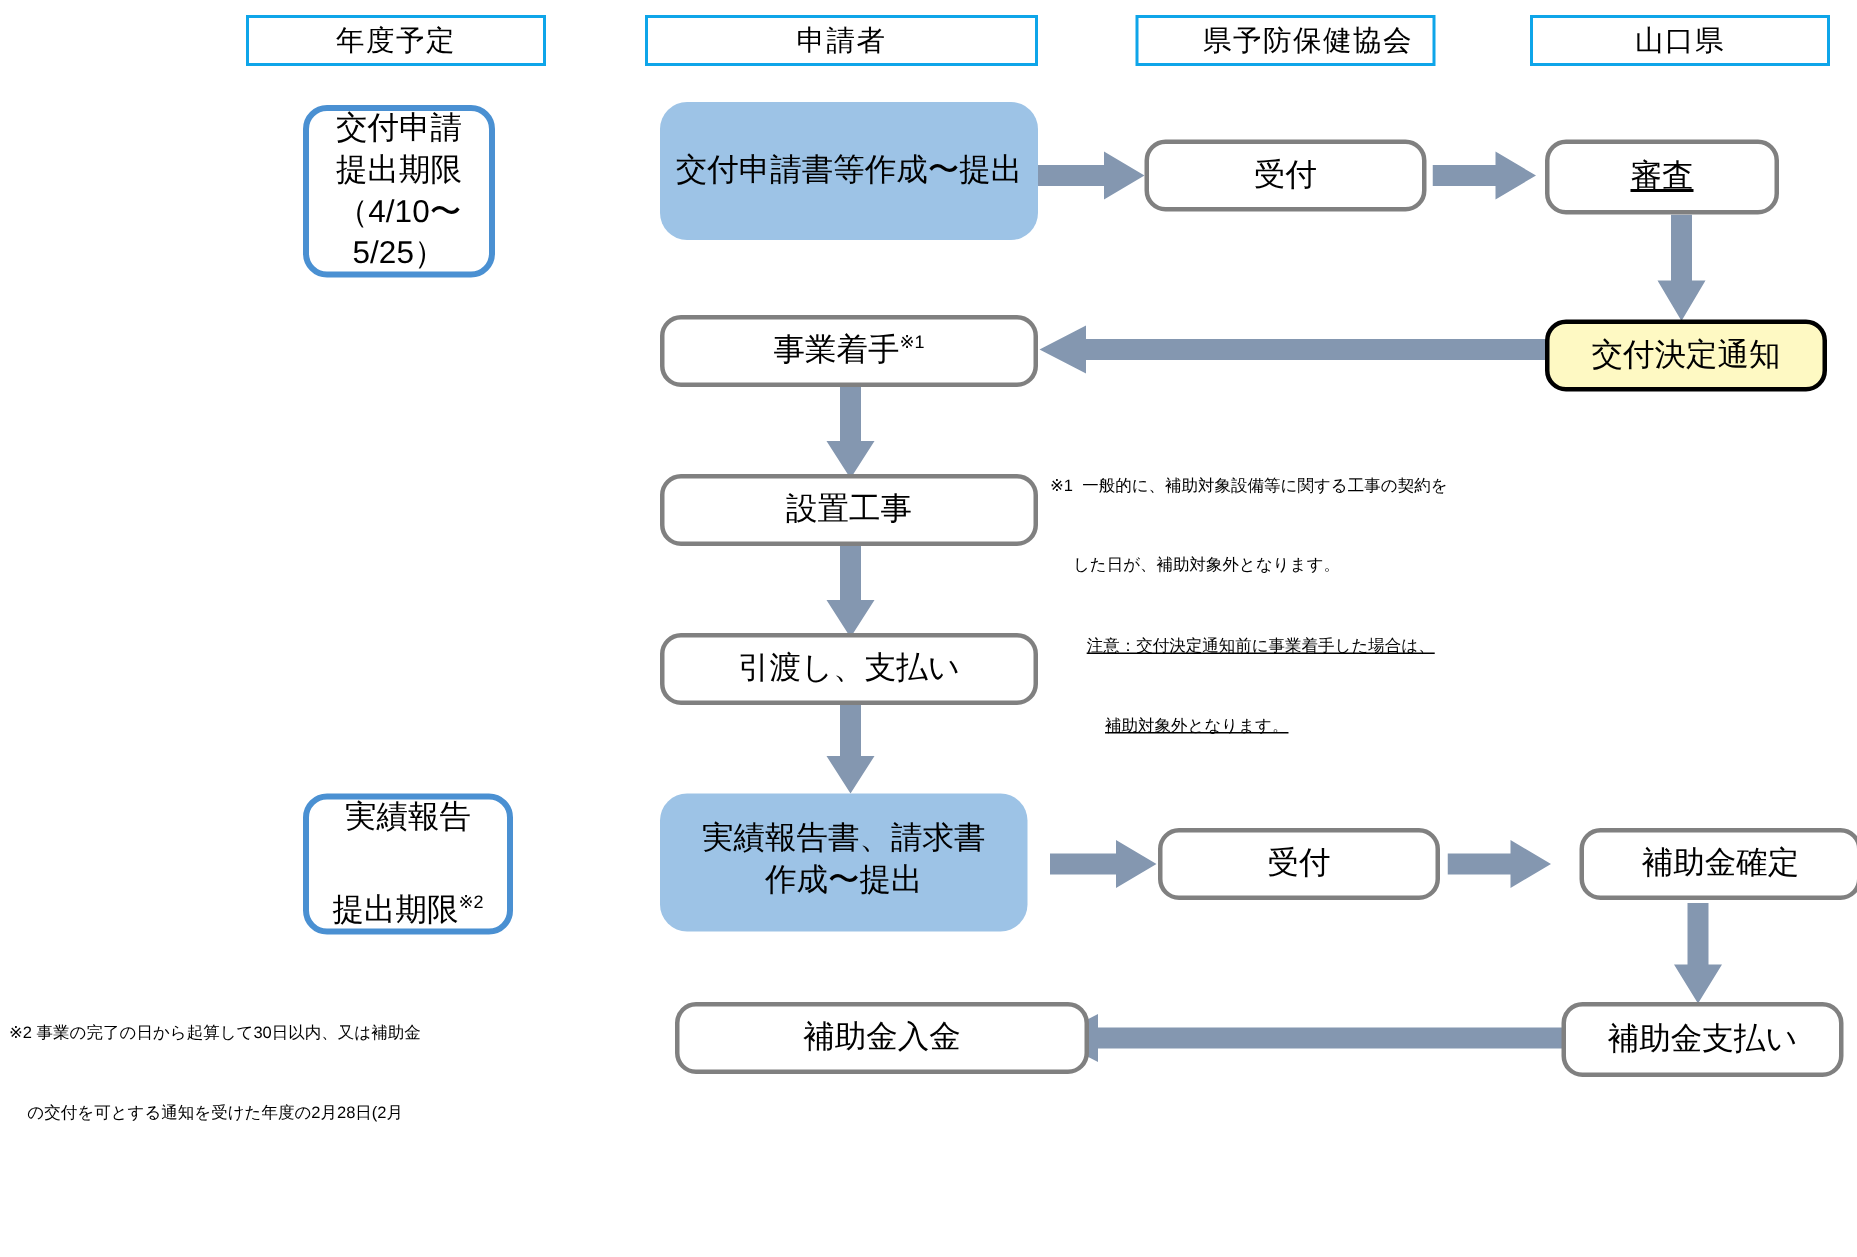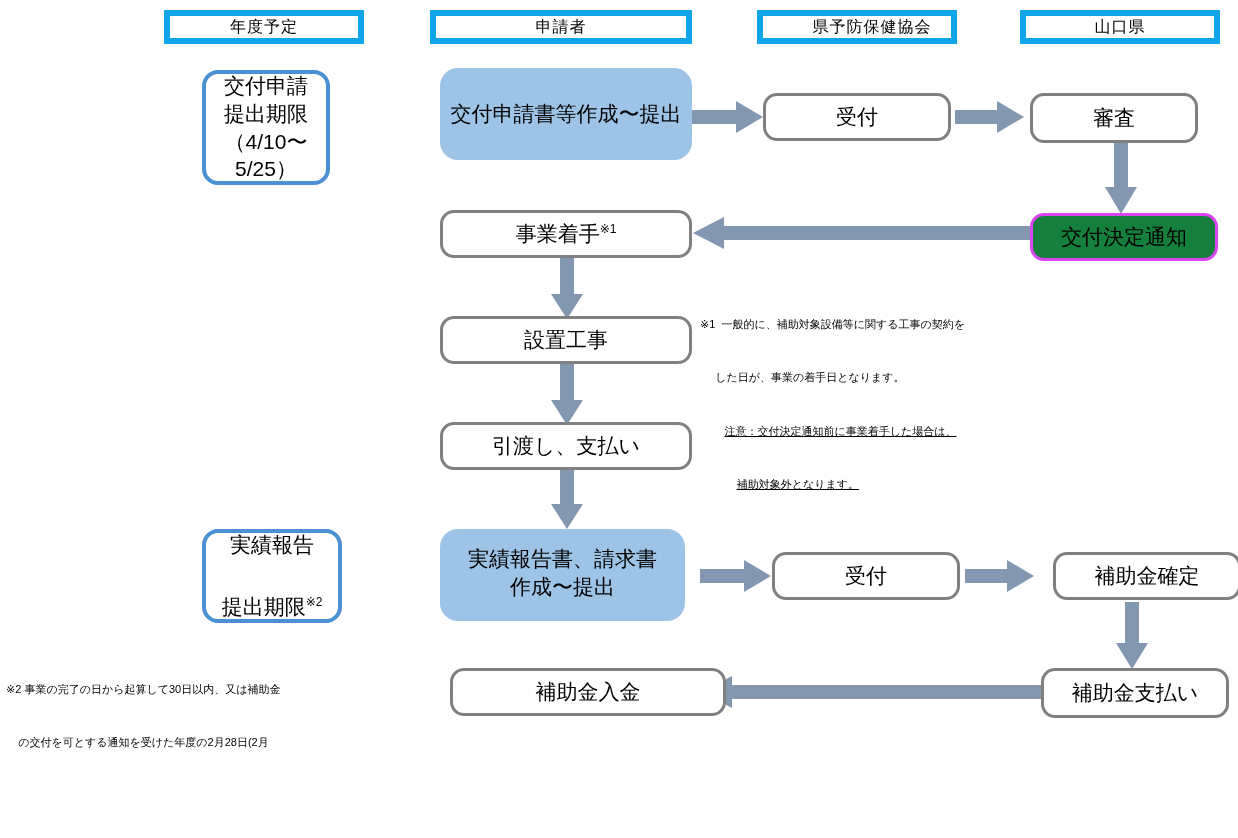--- a/index.html
+++ b/index.html
@@ -9,24 +9,24 @@
     background:#ffffff;
     font-family:"Liberation Sans","DejaVu Sans",sans-serif;
     color:#000000;
     overflow:hidden;
   }
   #stage{position:relative;width:1238px;height:838px;}
 
   
   .col-head{
     position:absolute;
-    border:6px solid #0ea5e9;
+    border:2px solid #0ea5e9;
     background:#ffffff;
     display:flex;align-items:center;justify-content:center;
-    font-size:16px;
+    font-size:19px;
     letter-spacing:1px;
     box-sizing:border-box;
   }
 
   
   .node{
     position:absolute;
     box-sizing:border-box;
     display:flex;align-items:center;justify-content:center;
     text-align:center;
@@ -39,22 +39,22 @@
   .node-gray{
     background:#ffffff;
     border:3px solid #808080;
   }
   .node-blue-fill{
     background:#9DC3E6;
     border:none;
     border-radius:18px;
   }
   .node-green{
-    background:#15803d;
-    border:3px solid #d946ef;
+    background:#fef9c3;
+    border:3px solid #000000;
   }
   .node-blueborder{
     background:#ffffff;
     border:4px solid #4A90D2;
     border-radius:16px;
   }
 
   .sup{
     font-size:12px;
     vertical-align:super;
@@ -167,21 +167,21 @@
 
   <div class="node node-blue-fill" style="left:440px;top:68px;width:252px;height:92px;flex-direction:row;">
     <span class="txt">交付申請書等</span>
     <span class="txt">作成〜提出</span>
   </div>
 
   <div class="node node-gray" style="left:763px;top:93px;width:188px;height:48px;">
     <span class="txt">受付</span>
   </div>
 
-  <div class="node node-gray" style="left:1030px;top:93px;width:168px;height:50px;">
+  <div class="node node-gray" style="left:1030px;top:93px;width:156px;height:50px;text-decoration:underline;">
     <span class="txt">審査</span>
   </div>
 
   <div class="node node-green" style="left:1030px;top:213px;width:188px;height:48px;">
     <span class="txt">交付決定通知</span>
   </div>
 
   <div class="node node-gray" style="left:440px;top:210px;width:252px;height:48px;">
     <span class="txt">
       <span>事業着手</span><span class="sup">※1</span>
@@ -219,21 +219,21 @@
   <div class="node node-gray" style="left:1041px;top:668px;width:188px;height:50px;">
     <span class="txt">補助金支払い</span>
   </div>
 
   <div class="node node-gray" style="left:450px;top:668px;width:276px;height:48px;">
     <span class="txt">補助金入金</span>
   </div>
 
   <div class="note" style="left:700px;top:280px;width:460px;">
     <span class="note-line"><span>※1</span>&nbsp; <span>一般的に、補助対象設備等に関する工事の契約を</span></span>
-    <span class="note-line">&nbsp;&nbsp;&nbsp;&nbsp;&nbsp;<span>した日が、事業の着手日となります。</span></span>
+    <span class="note-line">&nbsp;&nbsp;&nbsp;&nbsp;&nbsp;<span>した日が、補助対象外となります。</span></span>
     <span class="note-line">&nbsp;&nbsp;&nbsp;&nbsp;&nbsp;&nbsp;&nbsp;&nbsp;<span class="u">注意：交付決定通知前に事業着手した場合は、</span></span>
     <span class="note-line">&nbsp;&nbsp;&nbsp;&nbsp;&nbsp;&nbsp;&nbsp;&nbsp;&nbsp;&nbsp;&nbsp;&nbsp;<span class="u">補助対象外となります。</span>&nbsp;</span>
   </div>
 
   <div class="note" style="left:6px;top:645px;width:440px;">
     <span class="note-line"><span>※2</span> <span>事業の完了の日から起算して30日以内、又は補助金</span></span>
     <span class="note-line">&nbsp;&nbsp;&nbsp;&nbsp;<span>の交付を可とする通知を受けた年度の2月28日(2月</span></span>
     
     
     

